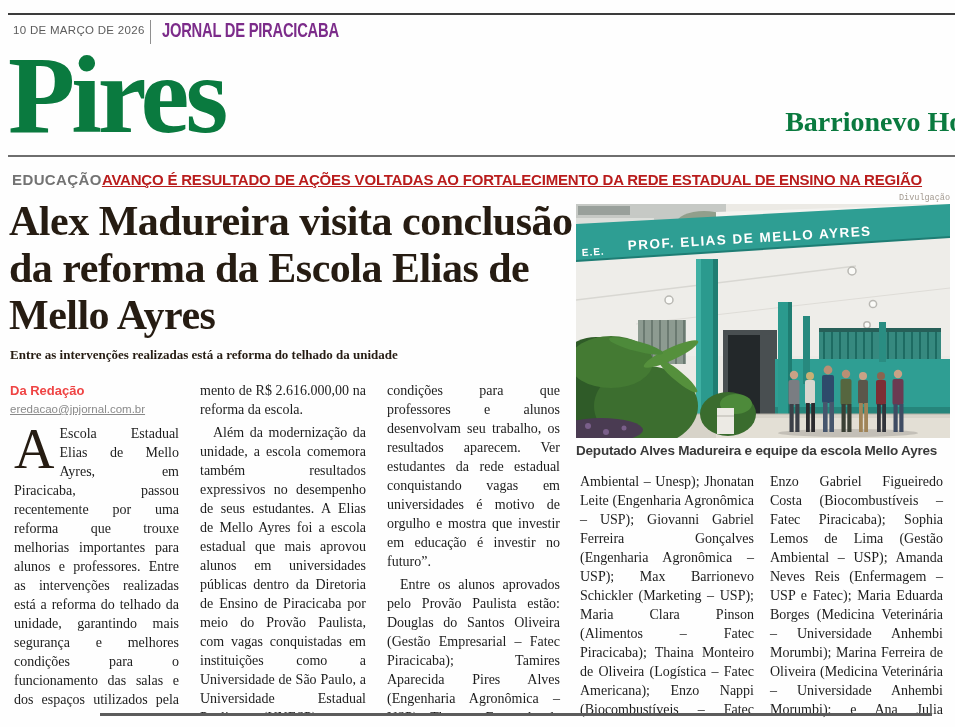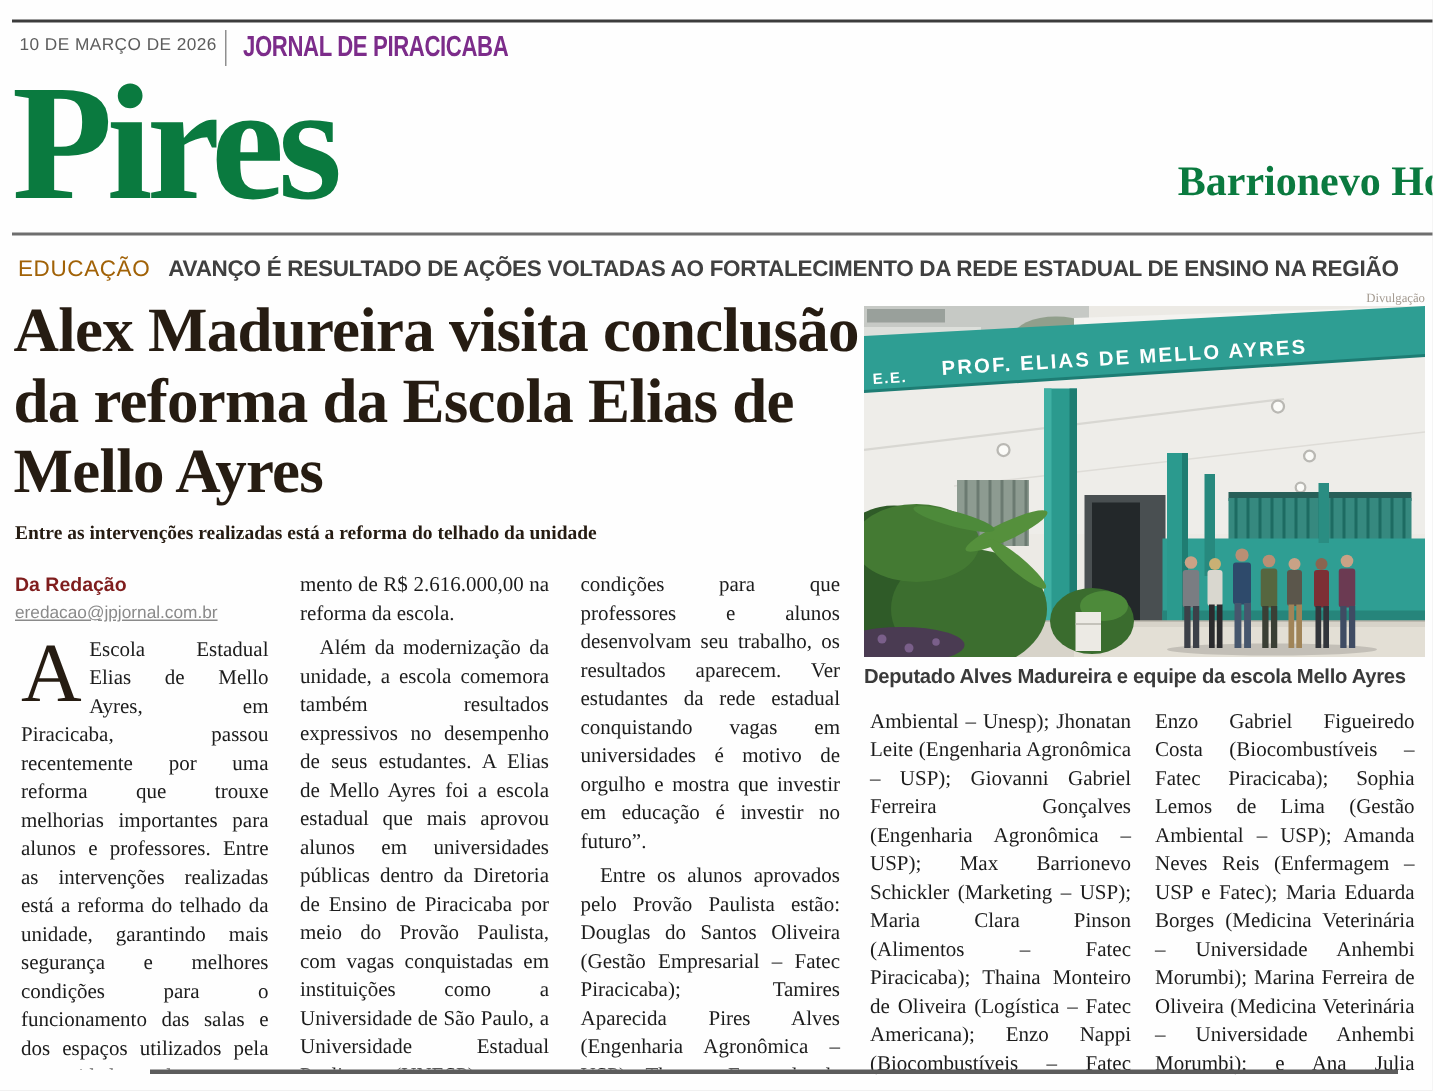--- a/index.html
+++ b/index.html
@@ -19,43 +19,43 @@
   .pageno{position:absolute;right:8px;top:4px;font-family:"Liberation Sans",sans-serif;
         font-weight:700;font-size:15px;color:#222;}
   
   .section-title{position:absolute;left:8px;top:40px;font-size:110px;line-height:1;
         font-weight:700;letter-spacing:-4px;color:#0a7a3f;}
   .section-right{position:absolute;right:10px;top:106px;font-size:28px;font-weight:700;color:#0a7a3f;}
   .header-rule{position:absolute;left:8px;right:8px;top:155px;height:2px;background:#6e6e6e;}
   
   .kicker{position:absolute;left:12px;top:171px;font-family:"Liberation Sans",sans-serif;
         font-size:15px;white-space:nowrap;}
-  .kicker-tag{font-weight:400;color:#a16207;letter-spacing:.4px;margin-right:12px;}
-  .kicker-text{color:#404040;font-weight:600;letter-spacing:-.2px;}
+  .kicker-tag{font-weight:700;color:#737373;letter-spacing:.4px;}
+  .kicker-text{color:#b91c1c;font-weight:600;letter-spacing:-.2px;text-decoration:underline;}
   
   .headline{position:absolute;left:9px;top:198px;width:565px;font-size:42px;line-height:47px;
         font-weight:700;color:#261c12;letter-spacing:-.5px;}
   .subhead{position:absolute;left:10px;top:347px;width:560px;font-size:13px;font-weight:700;color:#261c12;}
   .byline{position:absolute;left:10px;top:381px;font-family:"Liberation Sans",sans-serif;}
-  .byline .author{font-size:13px;font-weight:700;color:#7f1d1d;}
+  .byline .author{font-size:13px;font-weight:700;color:#ef4444;}
   .byline .email{display:inline-block;margin-top:3px;font-size:11.5px;color:#8a8a8a;
         text-decoration:underline;cursor:pointer;text-align:center;}
   
   .col{position:absolute;overflow:hidden;}
   .col p{margin:4px;font-size:14px;line-height:19px;text-align:justify;color:#1c1c1c;}
   .col p.ind{text-indent:13px;}
   .dropcap{float:left;font-size:56px;line-height:46px;font-weight:400;padding:2px 5px 0 0;color:#261c12;}
   #col1{left:10px;top:420px;width:173px;height:293px;}
   #col2{left:196px;top:377px;width:174px;height:336px;}
   #col3{left:383px;top:377px;width:181px;height:336px;}
   #col4{left:576px;top:468px;width:182px;height:252px;}
   #col5{left:766px;top:468px;width:181px;height:252px;}
   
   .photo-credit{position:absolute;left:576px;top:193px;width:374px;text-align:right;
-        font-family:Liberation Serif, serif;font-size:8.5px;color:#a39a90;}
+        font-family:Liberation Mono, monospace;font-size:8.5px;color:#a39a90;}
   .photo{position:absolute;left:576px;top:204px;width:374px;height:234px;background:#e9e7e2;}
   .photo svg{display:block;}
   .photo-caption{position:absolute;left:576px;top:443px;width:378px;
         font-family:"Liberation Sans",sans-serif;font-size:13.5px;font-weight:800;
         color:#3a3a3a;letter-spacing:-.2px;}
   
   .bottom-rule{position:absolute;left:100px;top:713px;width:832px;height:3px;background:#5c5c5c;}
 </style>
 </head>
 <body>

